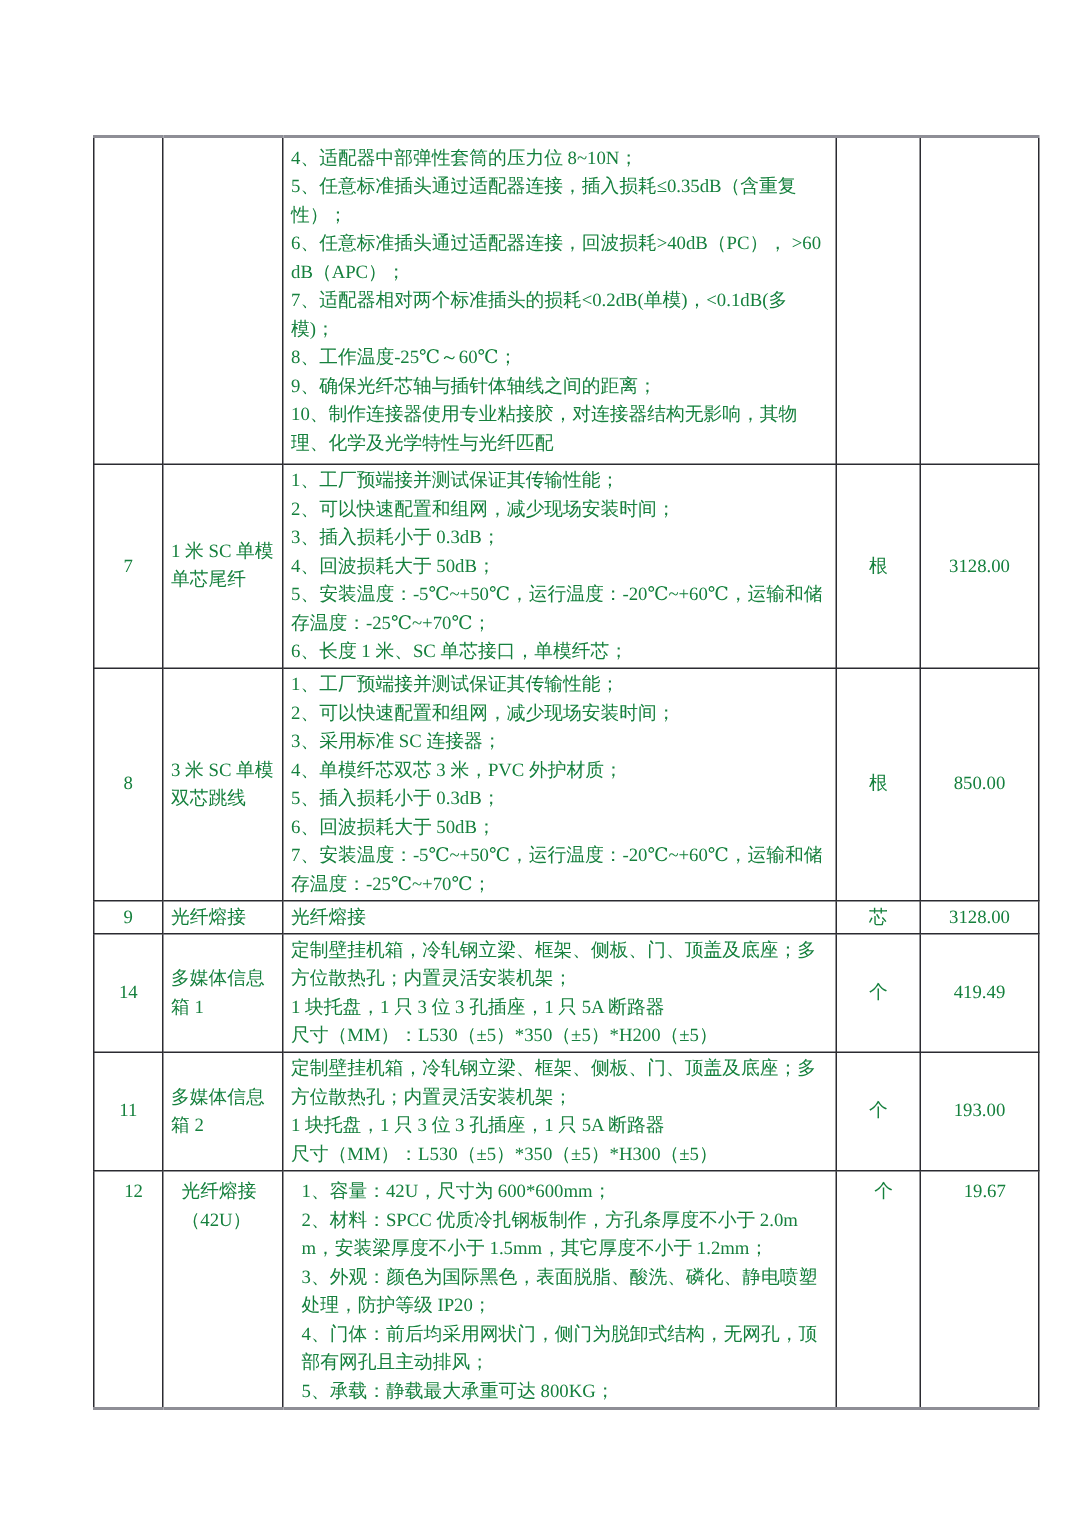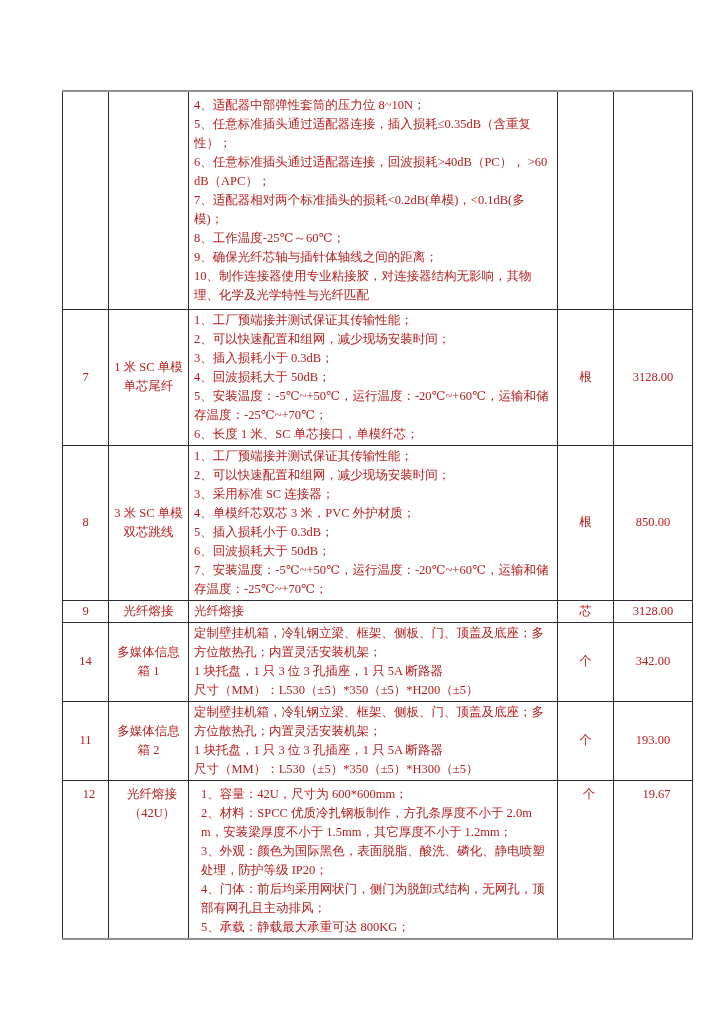--- a/index.html
+++ b/index.html
@@ -17,21 +17,21 @@
     height: 1024px;
     background: #ffffff;
   }
   table.spec-table {
     position: absolute;
     left: 62px;
     top: 90px;
     width: 630px;
     border-collapse: collapse;
     table-layout: fixed;
-    color: #b91c1c;
+    color: #15803d;
   }
   table.spec-table td {
     border: 1px solid #2b2b31;
     font-size: 12.5px;
     line-height: 19px;
     padding: 1px 5px;
     vertical-align: middle;
     overflow: hidden;
     word-break: break-all;
   }
@@ -43,21 +43,21 @@
   tr.row-1 { height: 136px; }
   tr.row-2 { height: 150px; }
   tr.row-3 { height: 22px; }
   tr.row-4 { height: 74px; }
   tr.row-5 { height: 72px; }
   tr.row-6 { height: 151px; }
   
   tr.row-6 td { vertical-align: top; padding-top: 4px; padding-left: 12px; }
 
   td.cell-no   { text-align: center; }
-  td.cell-name { text-align: center; white-space: pre-wrap; padding-left: 7px; }
+  td.cell-name { text-align: left; white-space: pre-wrap; padding-left: 7px; }
   td.cell-spec { text-align: left; white-space: pre-wrap; padding-left: 7px; padding-right: 6px; }
   td.cell-unit { text-align: center; }
   td.cell-price{ text-align: center; padding-right: 9px; }
 </style>
 </head>
 <body>
 
 <div class="page">
   <table class="spec-table">
     <colgroup>
@@ -116,21 +116,21 @@
         <td class="cell-price">3128.00</td>
       </tr>
       <tr class="row-4">
         <td class="cell-no">14</td>
         <td class="cell-name">多媒体信息
 箱 1</td>
         <td class="cell-spec">定制壁挂机箱，冷轧钢立梁、框架、侧板、门、顶盖及底座；多方位散热孔；内置灵活安装机架；
 1 块托盘，1 只 3 位 3 孔插座，1 只 5A 断路器
 尺寸（MM）：L530（±5）*350（±5）*H200（±5）</td>
         <td class="cell-unit">个</td>
-        <td class="cell-price">342.00</td>
+        <td class="cell-price">419.49</td>
       </tr>
       <tr class="row-5">
         <td class="cell-no">11</td>
         <td class="cell-name">多媒体信息
 箱 2</td>
         <td class="cell-spec">定制壁挂机箱，冷轧钢立梁、框架、侧板、门、顶盖及底座；多方位散热孔；内置灵活安装机架；
 1 块托盘，1 只 3 位 3 孔插座，1 只 5A 断路器
 尺寸（MM）：L530（±5）*350（±5）*H300（±5）</td>
         <td class="cell-unit">个</td>
         <td class="cell-price">193.00</td>

